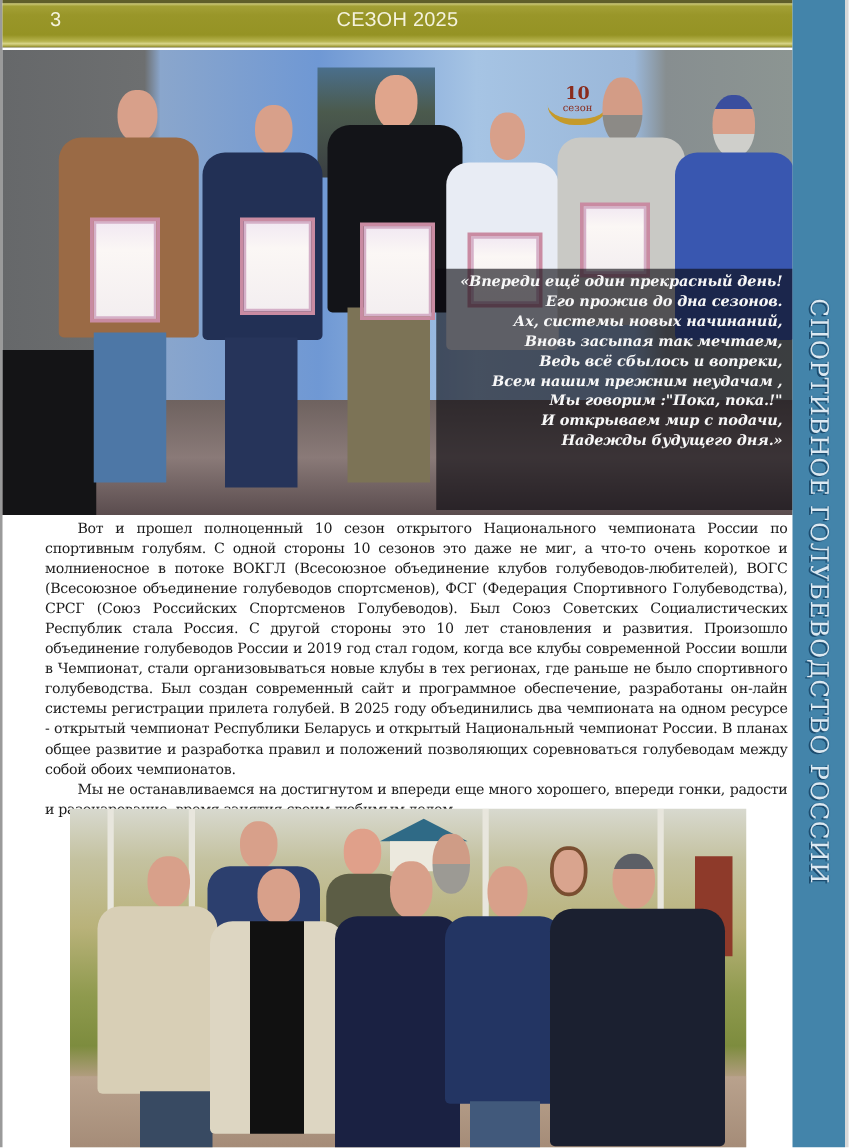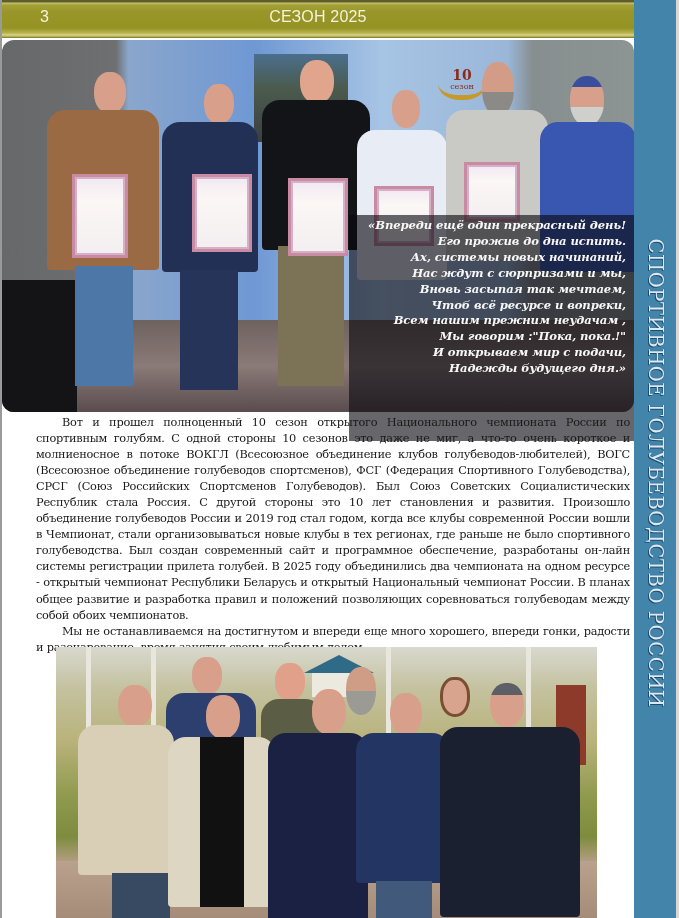--- a/index.html
+++ b/index.html
@@ -32,21 +32,20 @@
     position: absolute; left: 50%; top: 473px;
     transform: translate(-50%, -50%) rotate(90deg);
     white-space: nowrap; font-family: "DejaVu Serif", serif; font-size: 19.5px; letter-spacing: 0.6px;
     color: #dce9f2; text-shadow: 0 0 1px #16466a, 1px 1px 0 #1d4d70;
   }
 
   
   .top-photo {
     position: absolute; left: 2px; top: 40px; width: 632px; height: 372px; overflow: hidden;
     background: linear-gradient(to right, #66686a 0%, #6d6f70 18%, #8aa6cc 20%, #6f98d4 40%, #a6c4e4 60%, #9ab7d9 80%, #878e90 84%, #8c9592 100%);
-    border-radius: 12px;
   }
   .top-photo .floor {
     position: absolute; left: 0; top: 280px; width: 100%; height: 92px;
     background: linear-gradient(to bottom, #6e625f, #8a7a78 50%, #5a4c4e);
   }
   .top-photo .equip { position: absolute; left: 0; top: 240px; width: 75px; height: 150px; background: #141416; }
   .top-photo .banner-badge {
     position: absolute; left: 436px; top: 24px; width: 48px; height: 36px; border-radius: 50% 50% 45% 45%;
     border-bottom: 5px solid #c59a2a; text-align: center; font-family: "DejaVu Serif", serif;
     font-weight: bold; color: #8a2b1c; font-size: 14px; line-height: 14px; padding-top: 4px;
@@ -61,21 +60,21 @@
   .person .body { position: absolute; border-radius: 18px 18px 4px 4px; }
   .person .legs { position: absolute; }
   .cert {
     position: absolute; border: 3px solid #c98ba2;
     background: linear-gradient(to bottom, #f1e8f2 0%, #fbf7f5 30%, #f3eef0 100%);
     box-shadow: inset 0 0 0 2px #d5b0c8;
   }
 
   
   .quote-box {
-    position: absolute; left: 349px; top: 215px; width: 285px; height: 226px;
+    position: absolute; left: 349px; top: 215px; width: 285px; height: 193px;
     background: rgba(10, 8, 14, 0.62); padding: 3px 8px 0 0;
   }
   .quote-box .line {
     display: block; text-align: right; font-family: "DejaVu Serif", serif; font-style: italic; font-weight: bold;
     font-size: 11.6px; line-height: 15.9px; color: #f7f7f7; white-space: nowrap; letter-spacing: -0.1px;
   }
 
   
   .article {
     position: absolute; left: 36px; top: 414px; width: 594px;
@@ -151,25 +150,24 @@
 
     <div class="cert" style="left:70px;top:134px;width:56px;height:84px;"></div>
     <div class="cert" style="left:190px;top:134px;width:60px;height:78px;"></div>
     <div class="cert" style="left:286px;top:138px;width:60px;height:78px;"></div>
     <div class="cert" style="left:372px;top:146px;width:60px;height:60px;"></div>
     <div class="cert" style="left:462px;top:122px;width:56px;height:60px;"></div>
   </div>
 
   <div class="quote-box">
     <span class="line">«Впереди ещё один прекрасный день!</span>
-    <span class="line">Его прожив до дна испить.</span>
+    <span class="line">Его прожив до дна сезонов.</span>
     <span class="line">Ах, системы новых начинаний,</span>
-    <span class="line">Нас ждут с сюрпризами и мы,</span>
     <span class="line">Вновь засыпая так мечтаем,</span>
-    <span class="line">Чтоб всё ресурсе и вопреки,</span>
+    <span class="line">Ведь всё сбылось и вопреки,</span>
     <span class="line">Всем нашим прежним неудачам ,</span>
     <span class="line">Мы говорим :"Пока, пока.!"</span>
     <span class="line">И открываем мир с подачи,</span>
     <span class="line">Надежды будущего дня.»</span>
   </div>
 
   <div class="article">
     <p>Вот и прошел полноценный 10 сезон открытого Национального чемпионата России по спортивным голубям. С одной стороны 10 сезонов это даже не миг, а что-то очень короткое и молниеносное в потоке ВОКГЛ (Всесоюзное объединение клубов голубеводов-любителей), ВОГС (Всесоюзное объединение голубеводов спортсменов), ФСГ (Федерация Спортивного Голубеводства), СРСГ (Союз Российских Спортсменов Голубеводов). Был Союз Советских Социалистических Республик стала Россия. С другой стороны это 10 лет становления и развития. Произошло объединение голубеводов России и 2019 год стал годом, когда все клубы современной России вошли в Чемпионат, стали организовываться новые клубы в тех регионах, где раньше не было спортивного голубеводства. Был создан современный сайт и программное обеспечение, разработаны он-лайн системы регистрации прилета голубей. В 2025 году объединились два чемпионата на одном ресурсе - открытый чемпионат Республики Беларусь и открытый Национальный чемпионат России. В планах общее развитие и разработка правил и положений позволяющих соревноваться голубеводам между собой обоих чемпионатов.</p>
     <p>Мы не останавливаемся на достигнутом и впереди еще много хорошего, впереди гонки, радости и разочарование, время занятия своим любимым делом.</p>
   </div>

